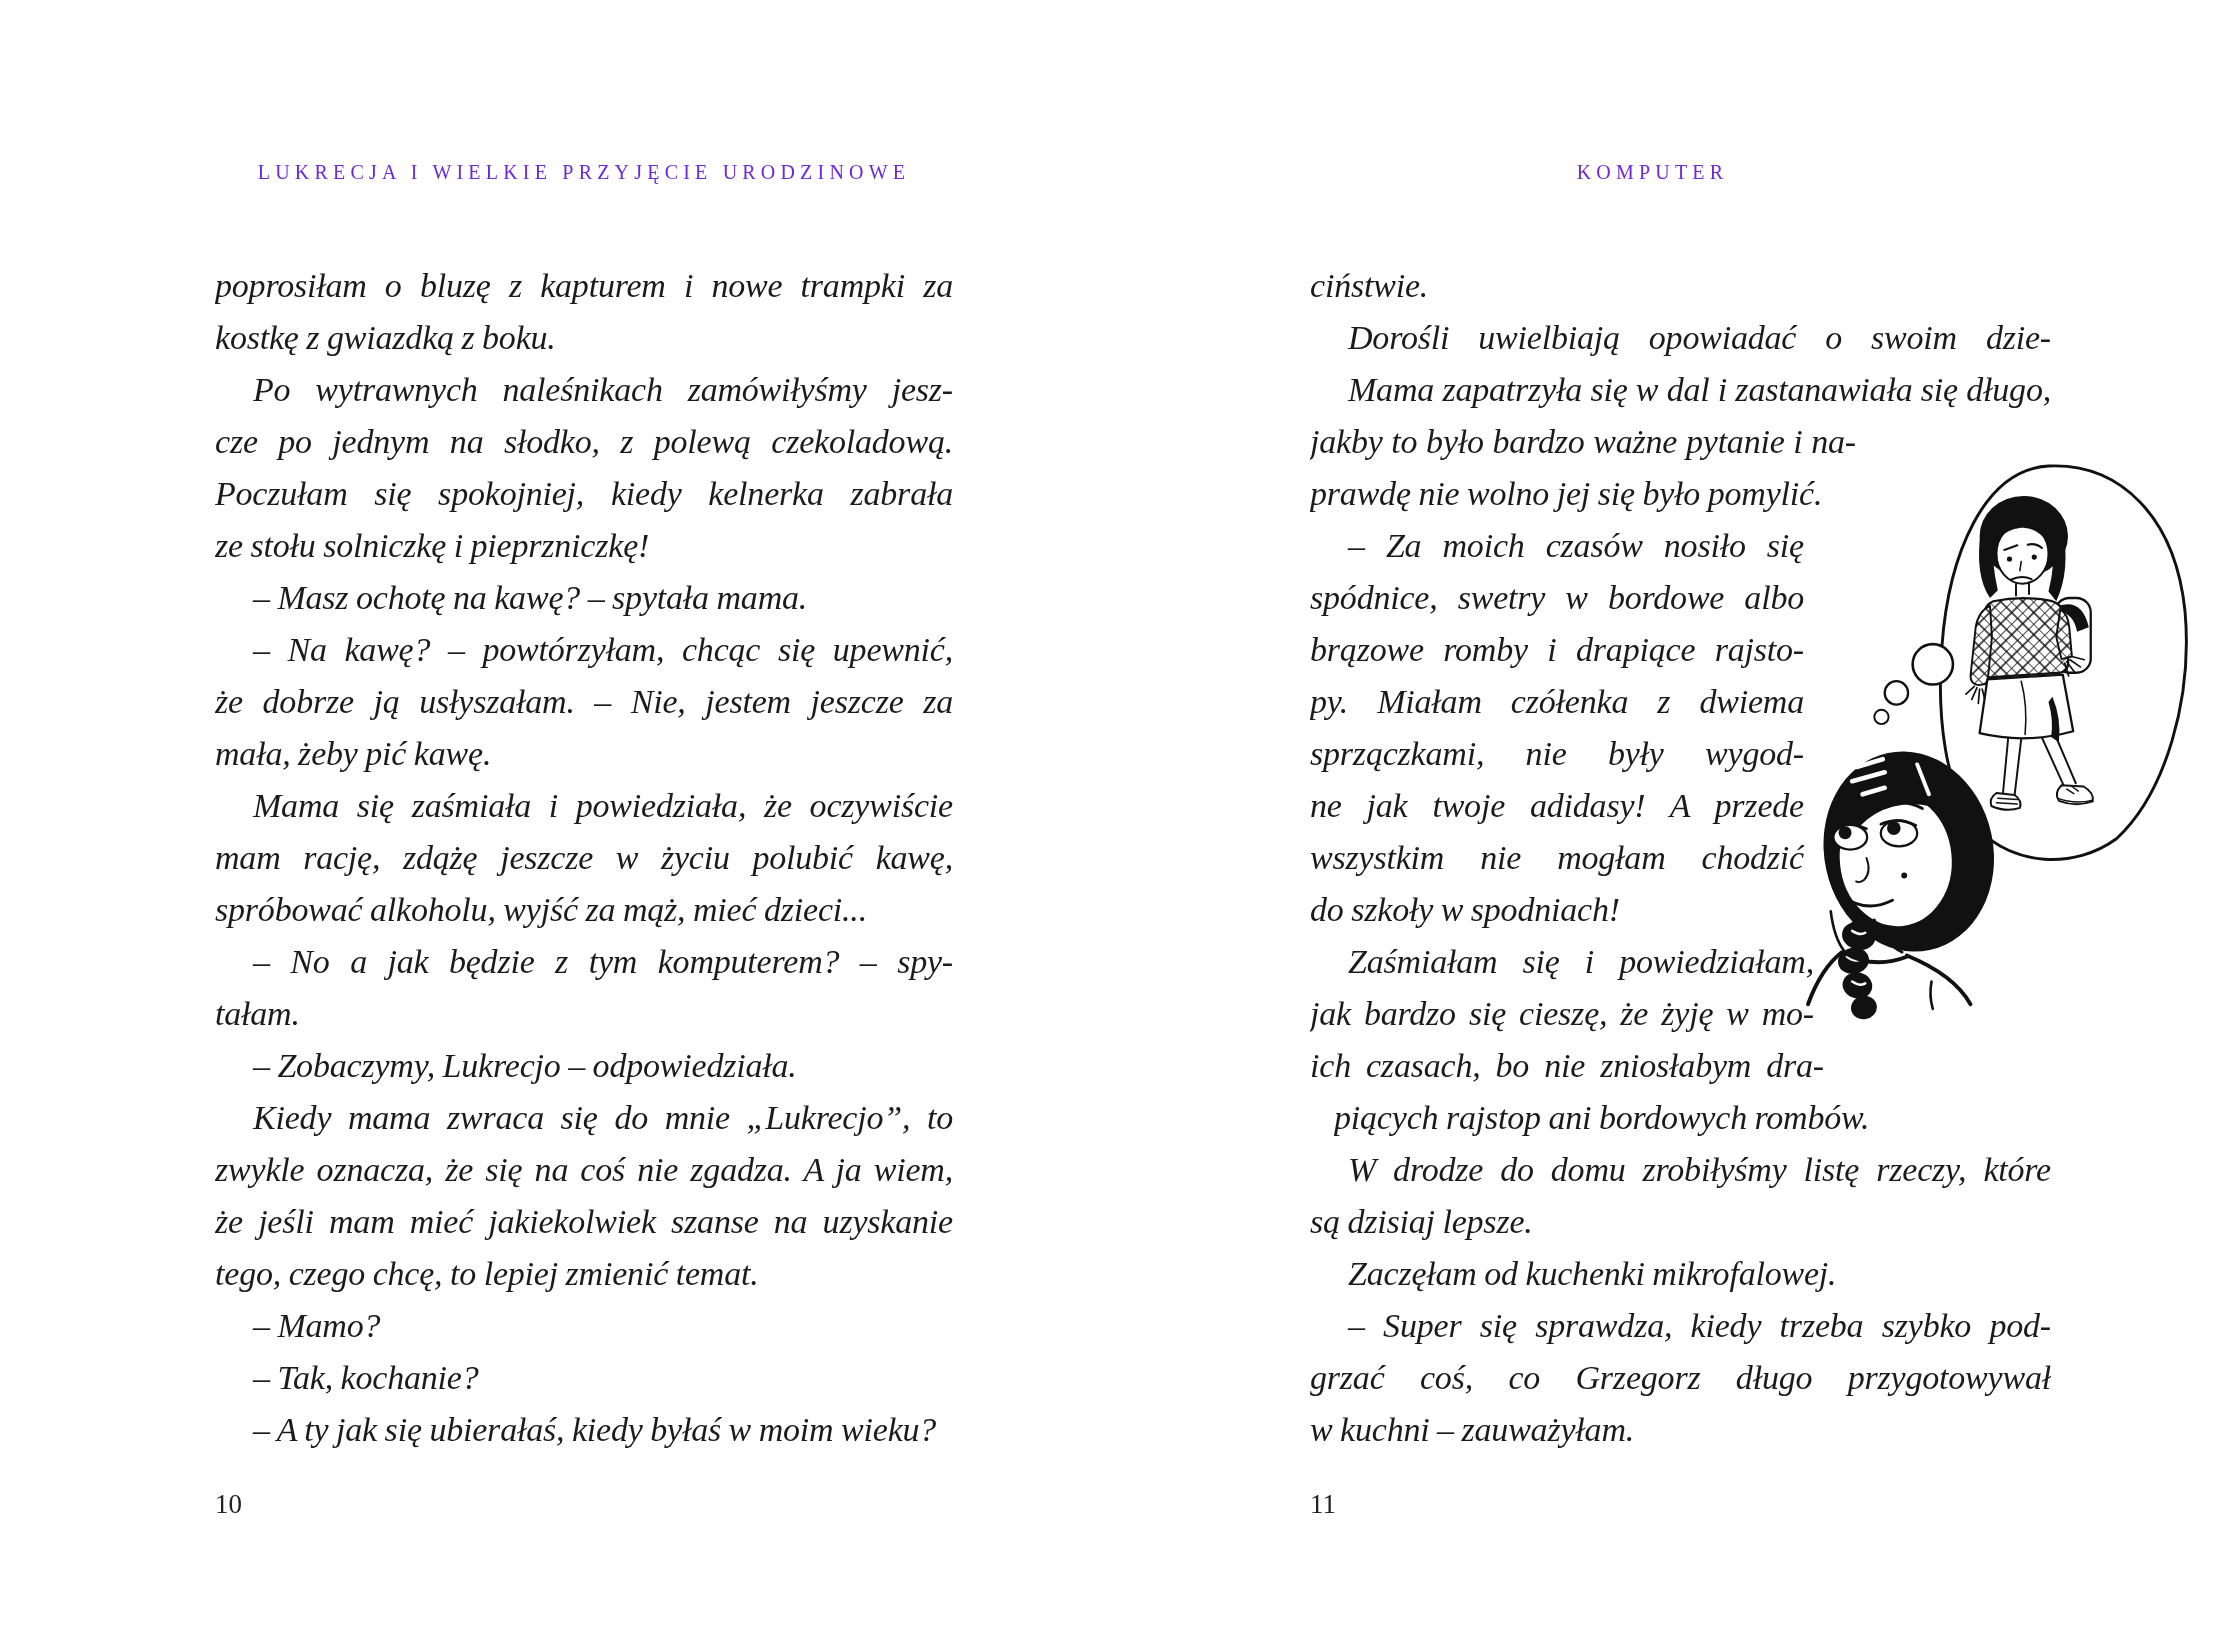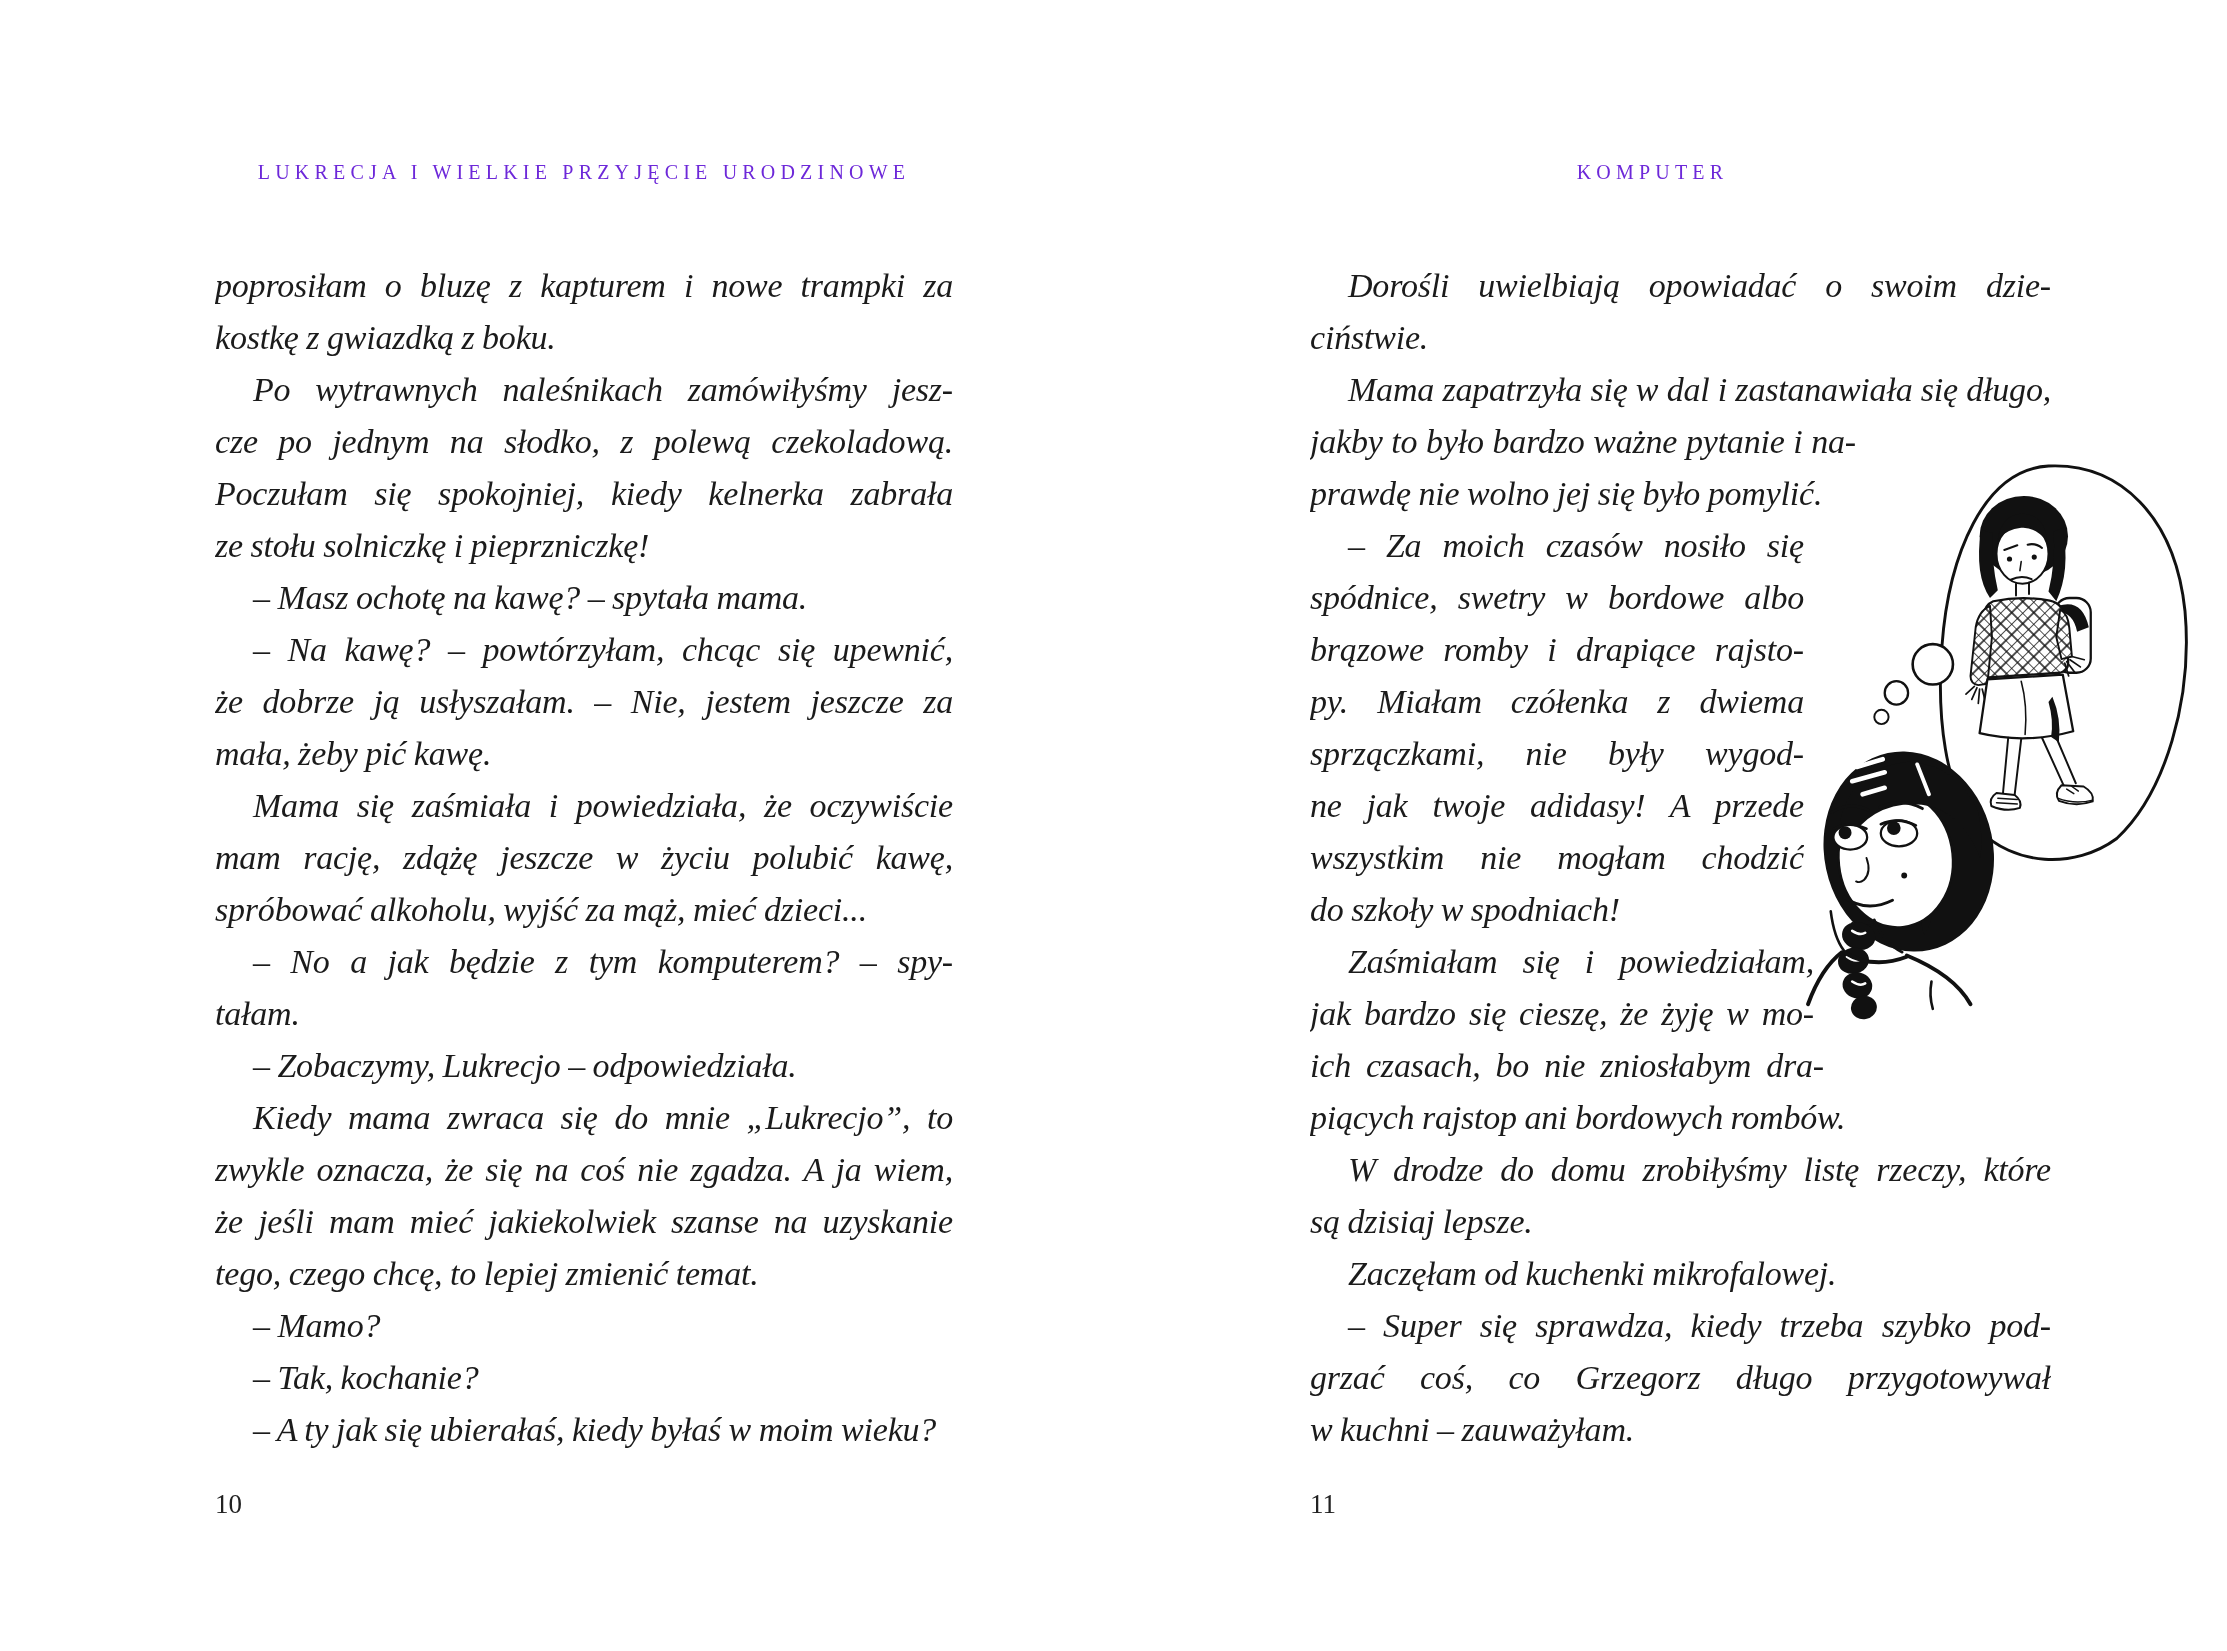--- a/index.html
+++ b/index.html
@@ -64,37 +64,37 @@
     <div class="line ind end">– Zobaczymy, Lukrecjo – odpowiedziała.</div>
     <div class="line ind">Kiedy mama zwraca się do mnie „Lukrecjo”, to</div>
     <div class="line">zwykle oznacza, że się na coś nie zgadza. A ja wiem,</div>
     <div class="line">że jeśli mam mieć jakiekolwiek szanse na uzyskanie</div>
     <div class="line end">tego, czego chcę, to lepiej zmienić temat.</div>
     <div class="line ind end">– Mamo?</div>
     <div class="line ind end">– Tak, kochanie?</div>
     <div class="line ind end">– A ty jak się ubierałaś, kiedy byłaś w moim wieku?</div>
   </div>
 <div class="text-block" id="right-lines">
+    <div class="line end">ciństwie.</div>
     <div class="line ind">Dorośli uwielbiają opowiadać o swoim dzie-</div>
-    <div class="line end">ciństwie.</div>
     <div class="line ind">Mama zapatrzyła się w dal i zastanawiała się długo,</div>
     <div class="line" style="width: 546px;">jakby to było bardzo ważne pytanie i na-</div>
     <div class="line end" style="width: 546px;">prawdę nie wolno jej się było pomylić.</div>
     <div class="line ind" style="width: 494px;">– Za moich czasów nosiło się</div>
     <div class="line" style="width: 494px;">spódnice, swetry w bordowe albo</div>
     <div class="line" style="width: 494px;">brązowe romby i drapiące rajsto-</div>
     <div class="line" style="width: 494px;">py. Miałam czółenka z dwiema</div>
     <div class="line" style="width: 494px;">sprzączkami, nie były wygod-</div>
     <div class="line" style="width: 494px;">ne jak twoje adidasy! A przede</div>
     <div class="line" style="width: 494px;">wszystkim nie mogłam chodzić</div>
     <div class="line end" style="width: 494px;">do szkoły w spodniach!</div>
     <div class="line ind" style="width: 504px;">Zaśmiałam się i powiedziałam,</div>
     <div class="line" style="width: 504px;">jak bardzo się cieszę, że żyję w mo-</div>
     <div class="line" style="width: 514px;">ich czasach, bo nie zniosłabym dra-</div>
-    <div class="line end" style="width: 605px;">piących rajstop ani bordowych rombów.</div>
+    <div class="line end" style="width: 605px; margin-left: 24px;">piących rajstop ani bordowych rombów.</div>
     <div class="line ind">W drodze do domu zrobiłyśmy listę rzeczy, które</div>
     <div class="line end">są dzisiaj lepsze.</div>
     <div class="line ind end">Zaczęłam od kuchenki mikrofalowej.</div>
     <div class="line ind">– Super się sprawdza, kiedy trzeba szybko pod-</div>
     <div class="line">grzać coś, co Grzegorz długo przygotowywał</div>
     <div class="line end">w kuchni – zauważyłam.</div>
   </div>
 
 <div class="page-number" id="left-page-number">10</div>
 <div class="page-number" id="right-page-number">11</div>

